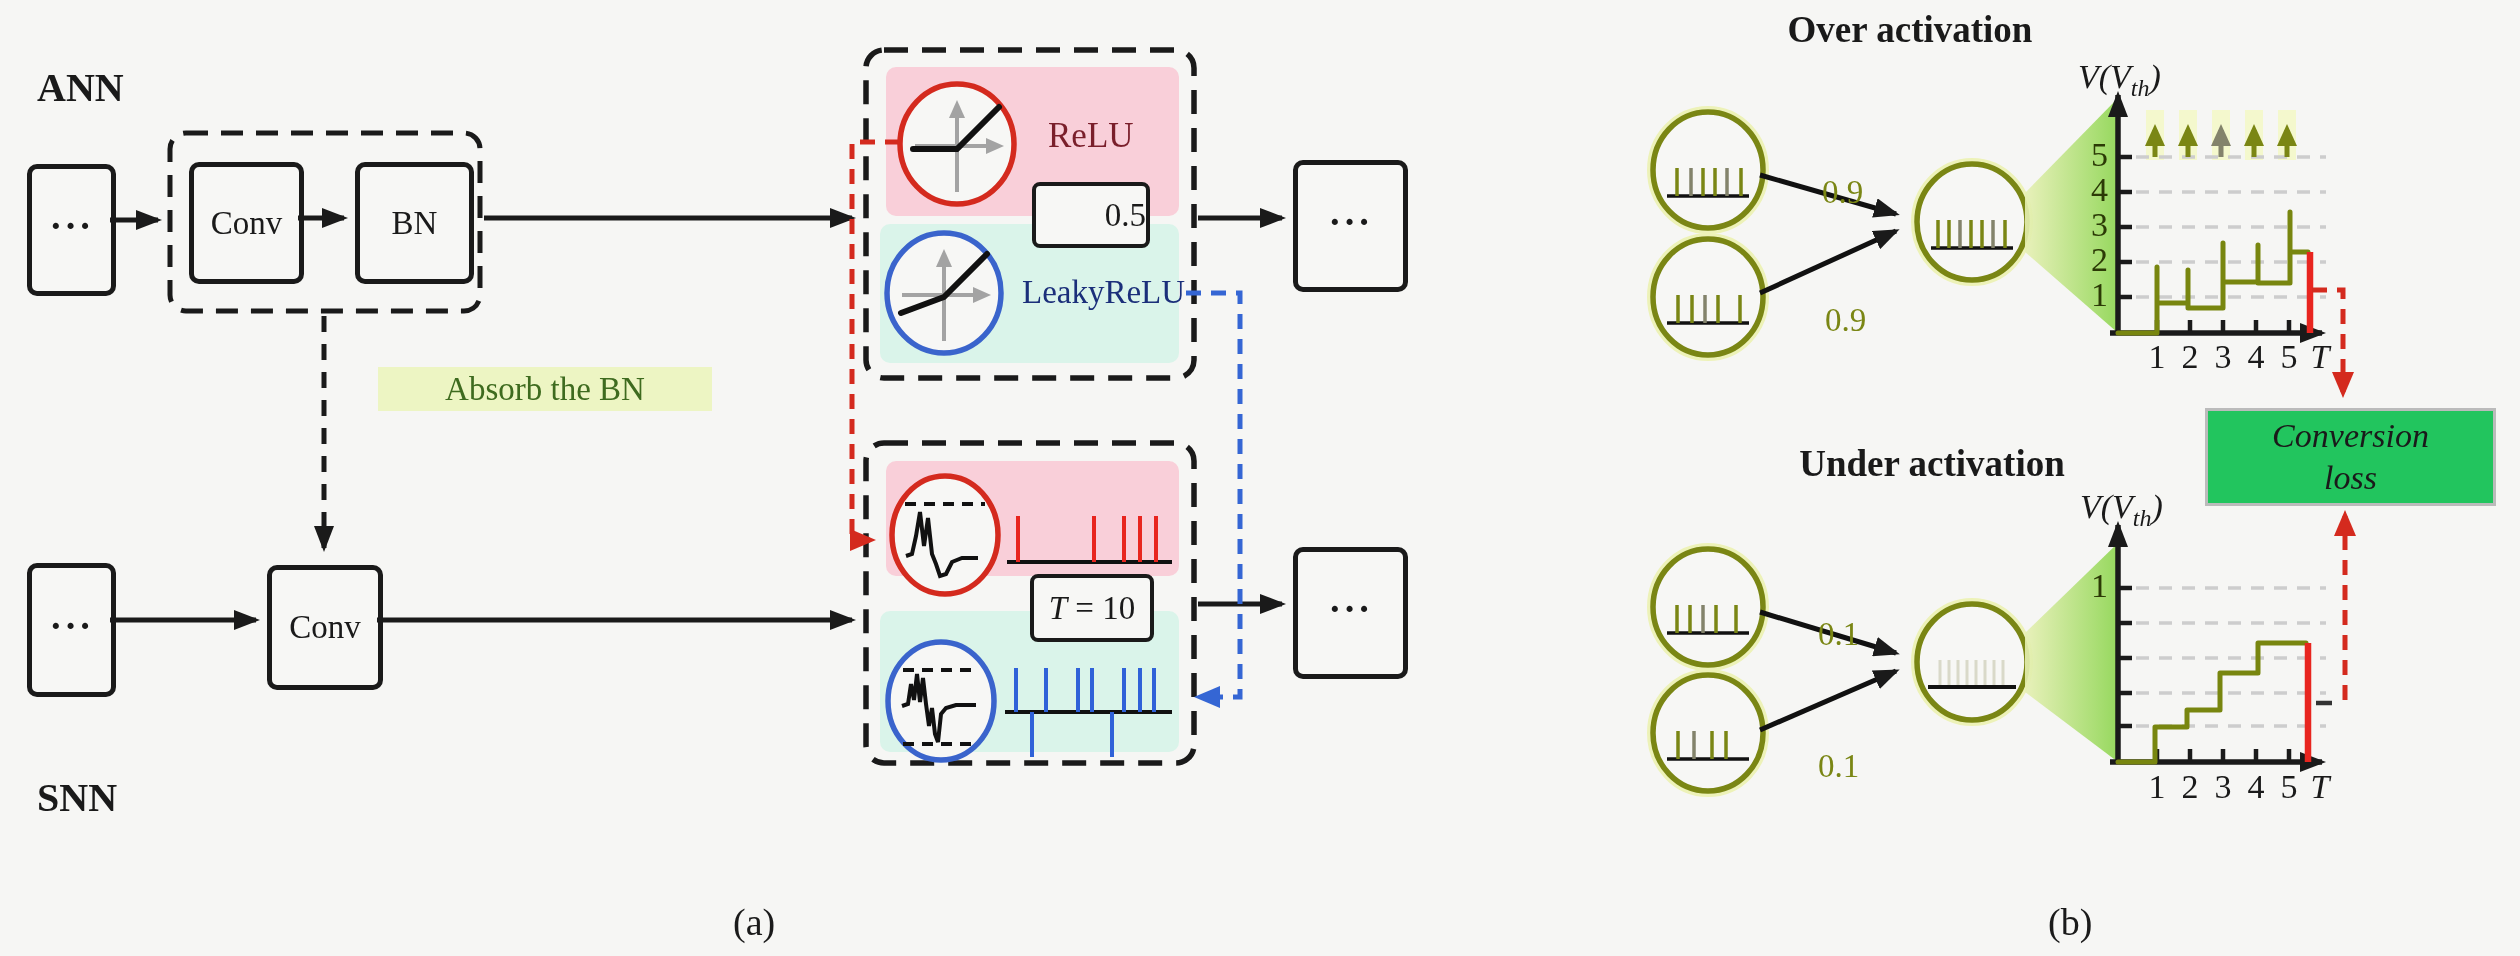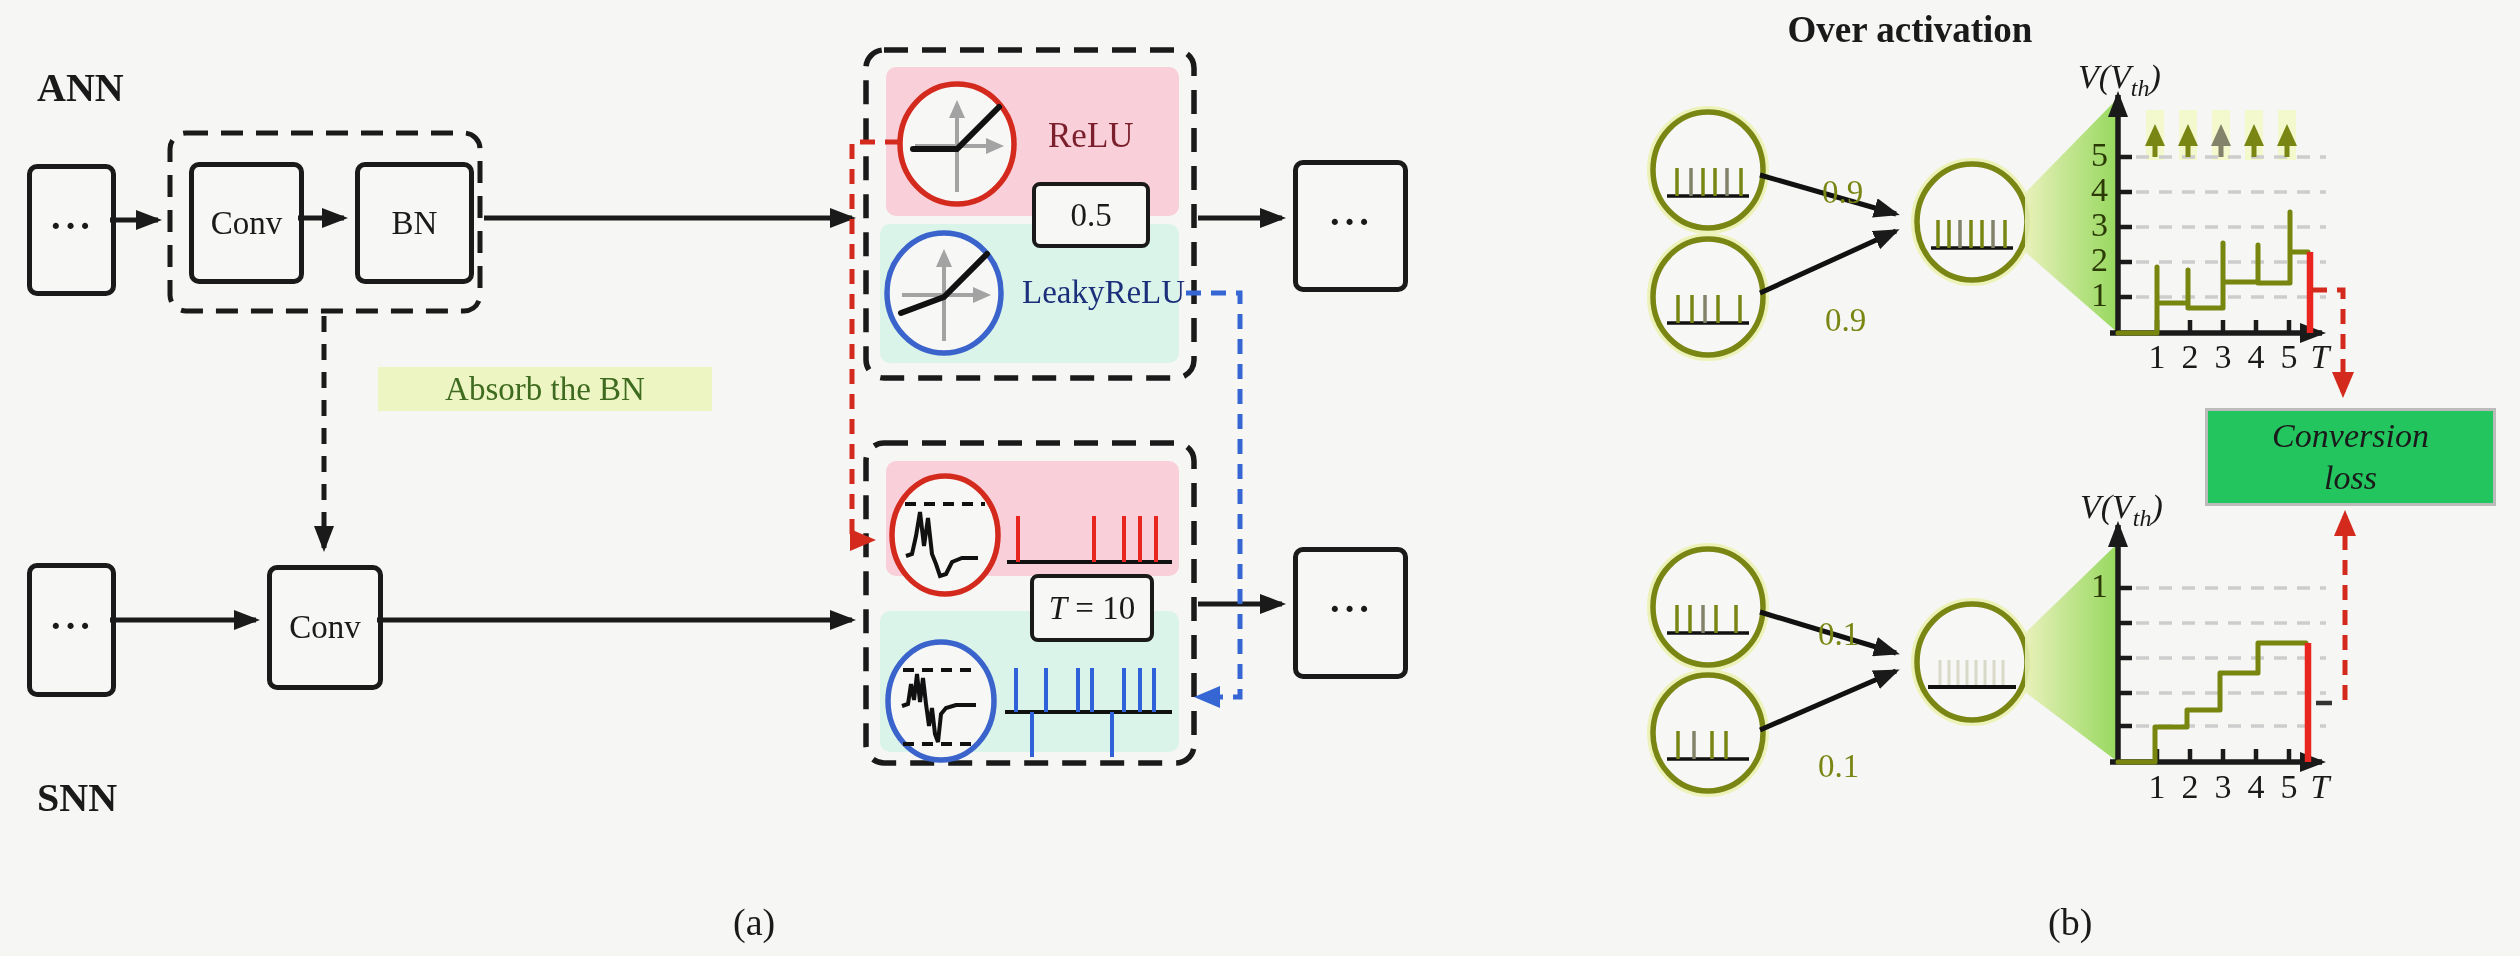--- a/index.html
+++ b/index.html
@@ -268,21 +268,21 @@
 
   <div class="nodebox dots" style="left:27px;top:164px;width:79px;height:114px;">
       <span>···</span>
     </div>
   <div class="nodebox" style="left:189px;top:162px;width:105px;height:112px;">
       <span>Conv</span>
     </div>
   <div class="nodebox" style="left:355px;top:162px;width:109px;height:112px;">
       <span>BN</span>
     </div>
-  <div class="nodebox" style="left:1032px;top:182px;width:110px;height:58px;border-width:4px;border-radius:8px;">
+  <div class="nodebox" style="left:1032px;top:182px;width:110px;height:58px;border-width:4px;border-radius:8px;justify-content:flex-end;">
       <span>0.5</span>
     </div>
   <div class="nodebox dots" style="left:1293px;top:160px;width:105px;height:114px;">
       <span>···</span>
     </div>
   <div class="nodebox dots" style="left:27px;top:563px;width:79px;height:116px;">
       <span>···</span>
     </div>
   <div class="nodebox" style="left:267px;top:565px;width:106px;height:115px;">
       <span>Conv</span>
@@ -300,20 +300,21 @@
 
   <div class="relu-t" style="left:1048px;top:116px;">ReLU</div>
   <div class="leaky-t" style="left:998px;top:274px;">LeakyReLU</div>
 
   <div class="hl" style="left:378px;top:367px;width:334px;height:44px;">Absorb the BN</div>
 
   <div class="caption" style="left:733px;top:900px;">(a)</div>
   <div class="caption" style="left:2048px;top:900px;">(b)</div>
 
   <div class="title" style="left:1770px;top:8px;width:280px;">Over activation</div>
+  <div class="title" style="left:1762px;top:442px;width:340px;">Under activation</div>
 
   <div class="wlabel" style="left:1822px;top:134px;">0.9</div>
   <div class="wlabel" style="left:1825px;top:262px;">0.9</div>
   <div class="wlabel" style="left:1818px;top:576px;">0.1</div>
   <div class="wlabel" style="left:1818px;top:708px;">0.1</div>
 
   <div class="vlabel" style="left:2078px;top:58px;">
     <span>V(V</span><span class="sub">th</span><span>)</span>
   </div>
   <div class="vlabel" style="left:2080px;top:488px;">

